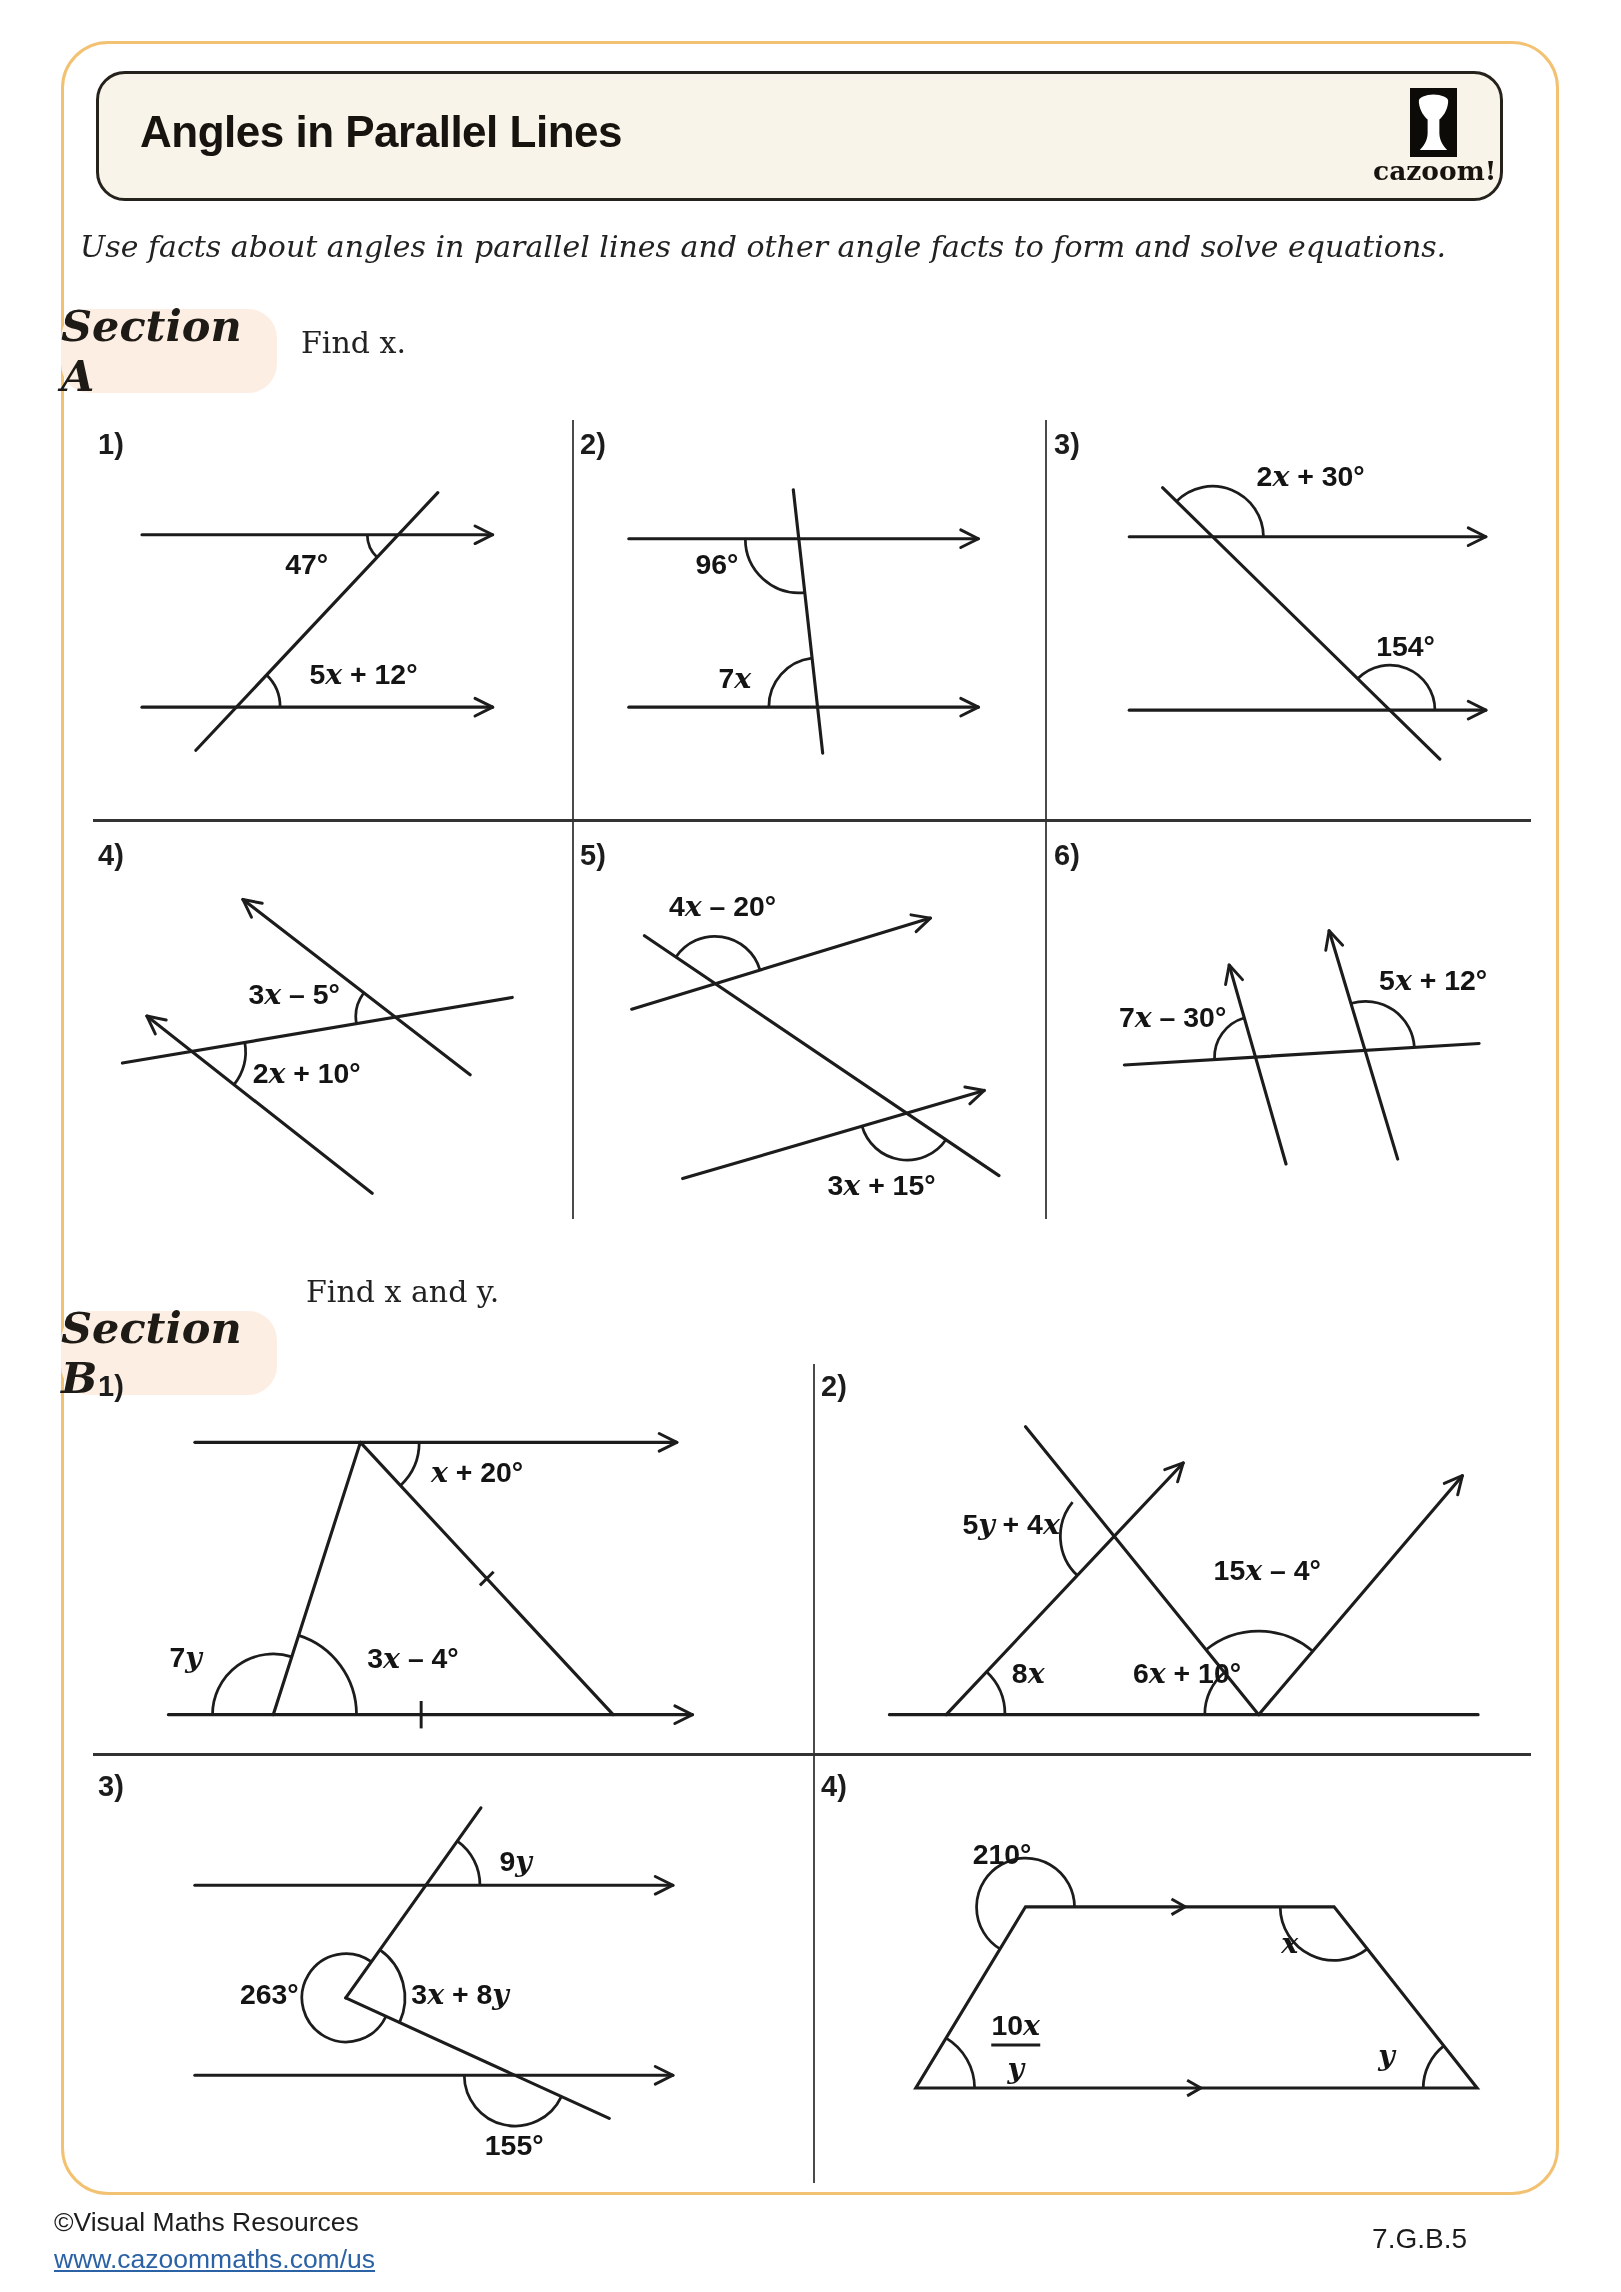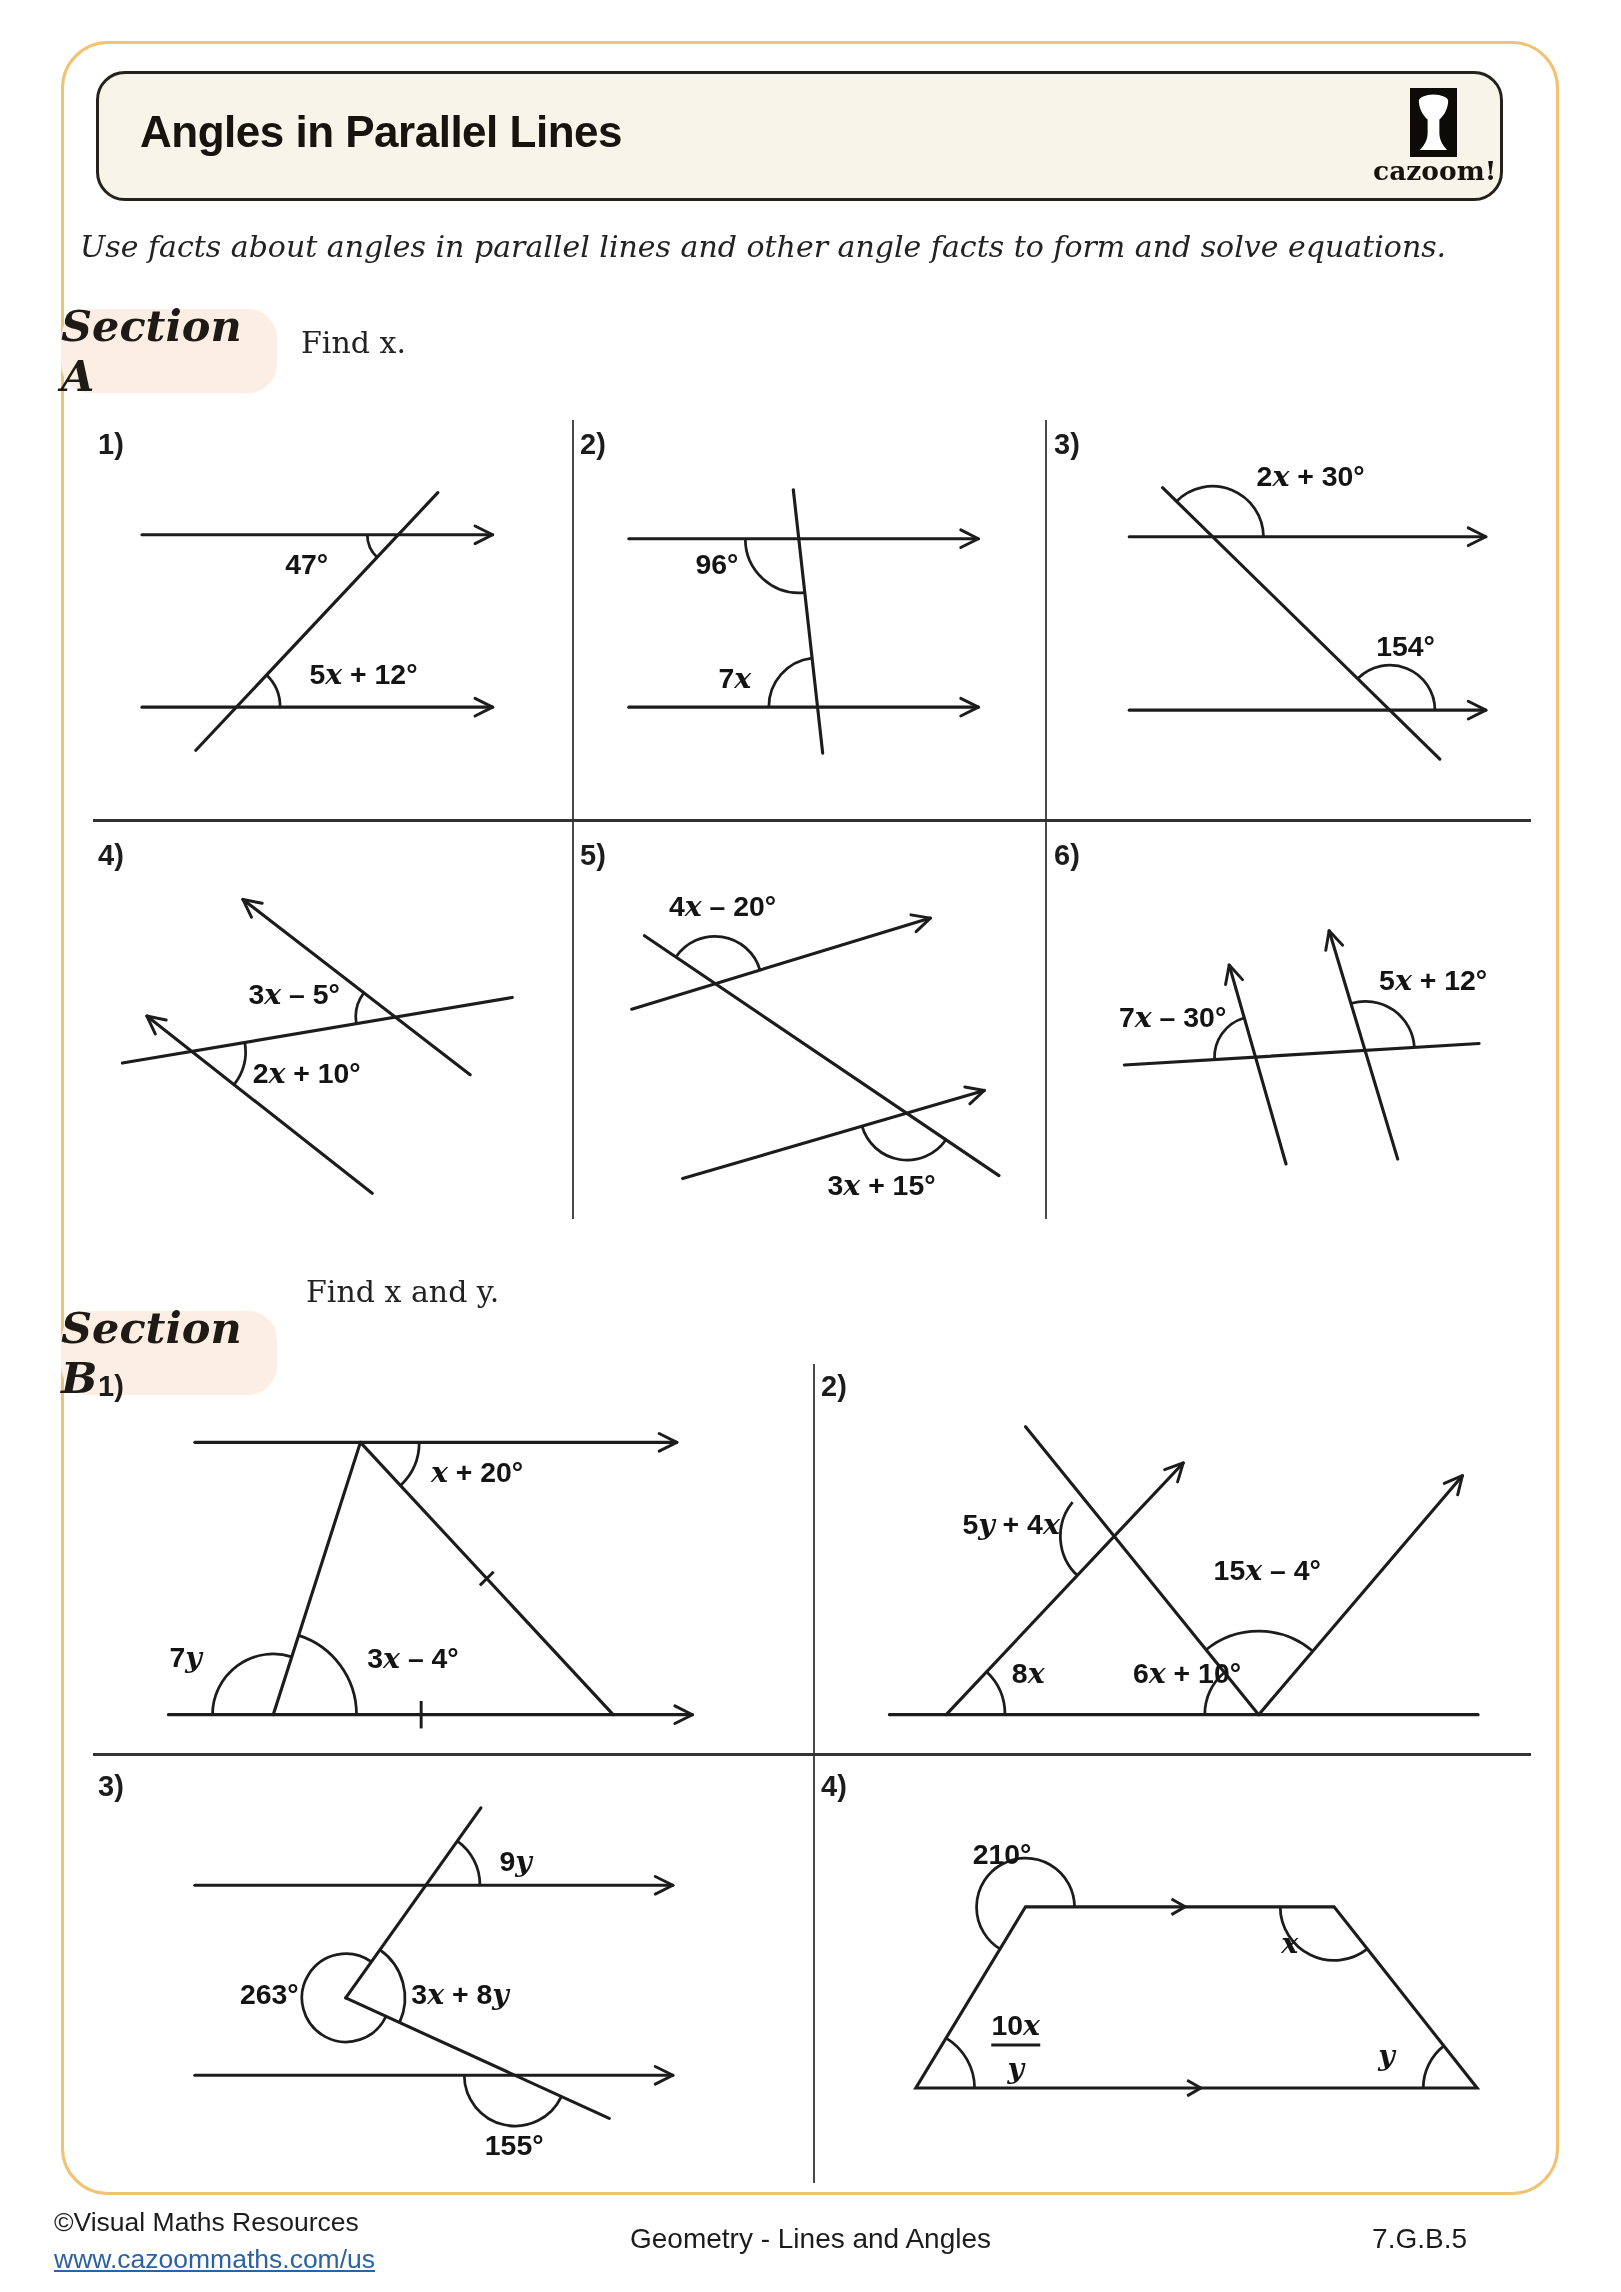--- a/index.html
+++ b/index.html
@@ -218,17 +218,16 @@
     <text class="math" x="163" y="113">210°</text>
     <text class="math" x="478" y="204"><tspan class="vit">x</tspan></text>
     <text class="math" x="207" y="288" text-anchor="middle">10<tspan class="vit">x</tspan></text>
     <line class="tick" x1="182" y1="298" x2="232" y2="298"></line>
     <text class="math" x="207" y="332" text-anchor="middle"><tspan class="vit">y</tspan></text>
     <text class="math" x="577" y="318"><tspan class="vit">y</tspan></text>
   </svg>
 
   <div class="f-copy">©Visual Maths Resources</div>
   <a class="f-url">www.cazoommaths.com/us</a>
-  <div class="f-subject">Geometry - Lines and Angles</div>
   <div class="f-standard">7.G.B.5</div>
 
 </div>
 
 
 </body></html>

